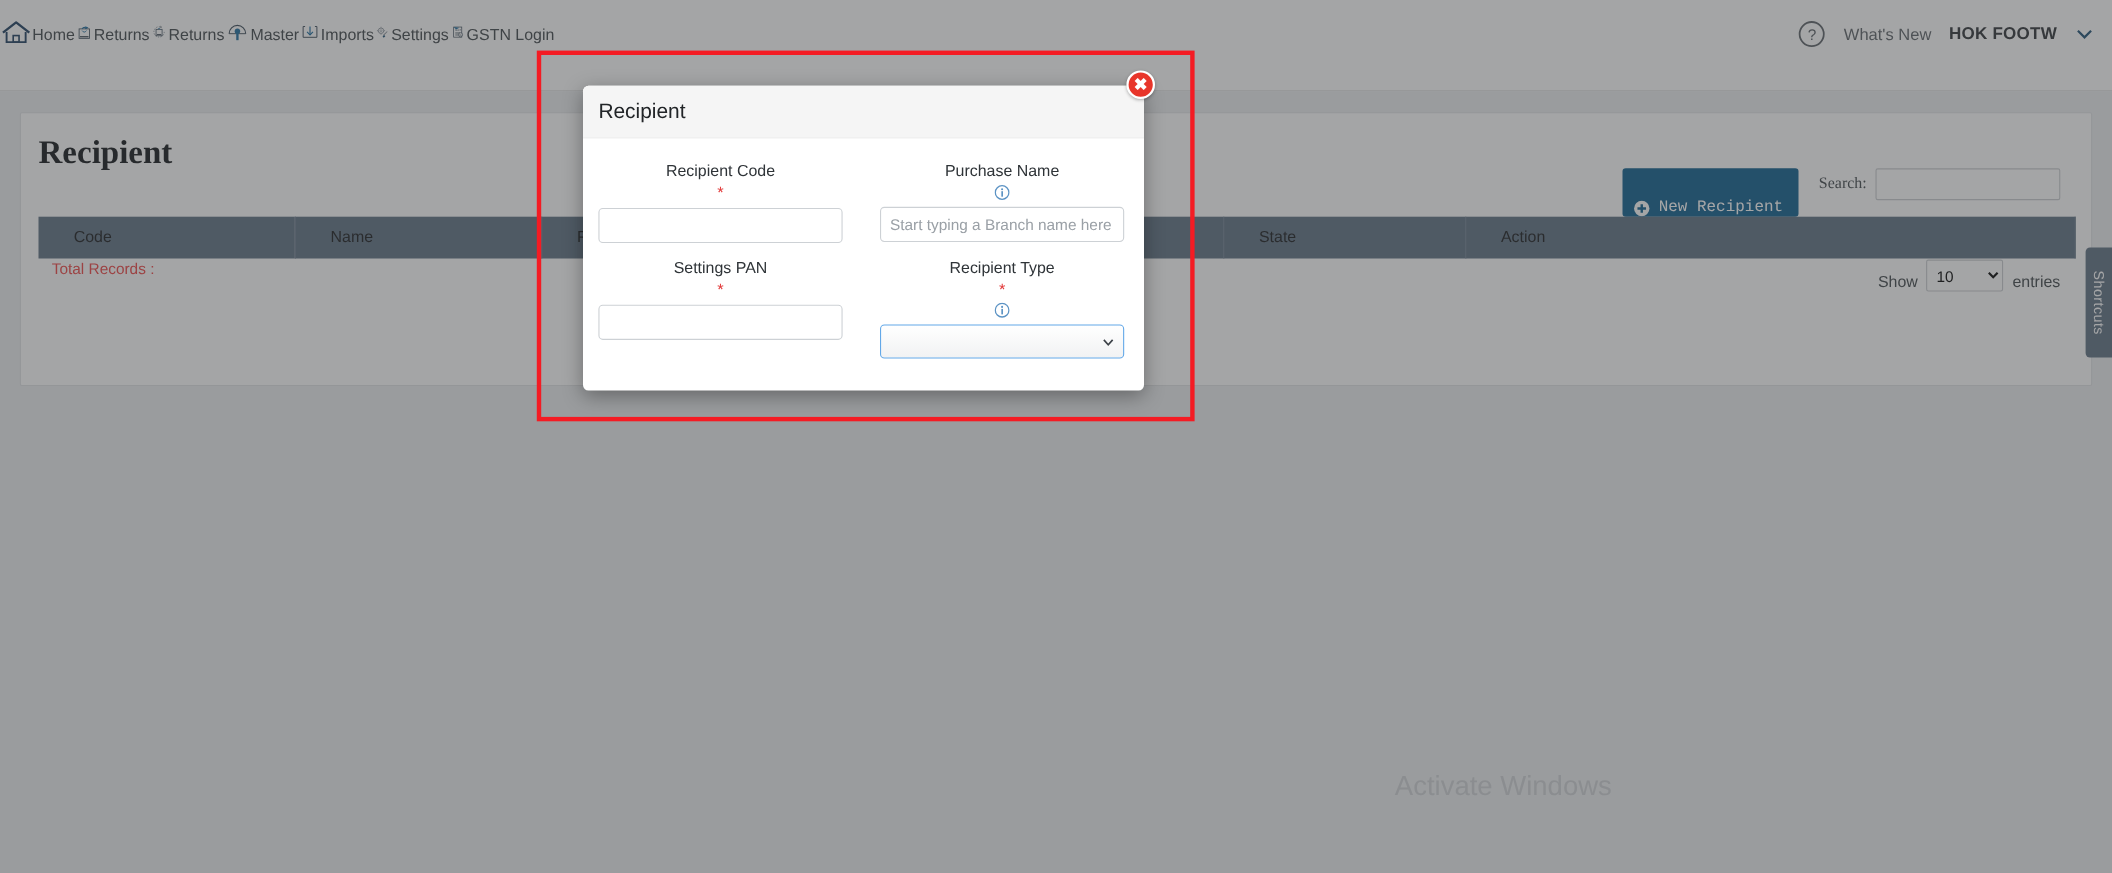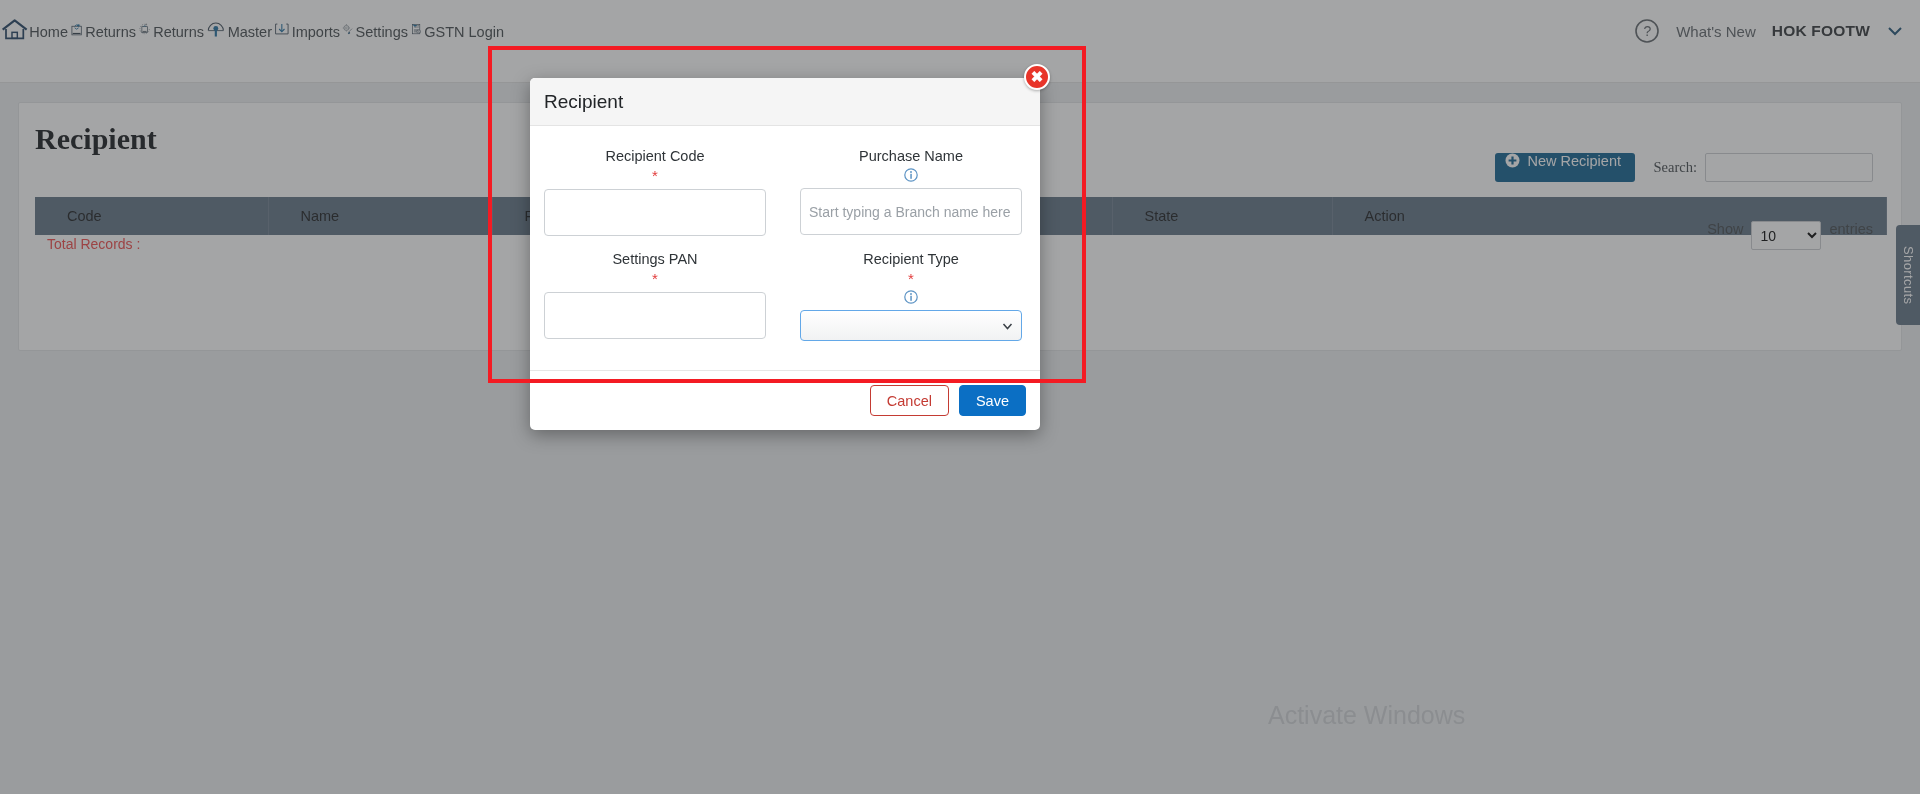--- a/index.html
+++ b/index.html
@@ -59,24 +59,25 @@
     position: absolute; left: 18px; top: 19px; width: 1884px; height: 249px;
     background: #ffffff; border: 1px solid #e0e2e5; border-radius: 2px;
   }
   .page-title {
     position: absolute; left: 16px; top: 19px;
     font-family: "Liberation Serif", serif;
     font-size: 30px; font-weight: bold; color: #111417;
   }
   .btn-new {
     position: absolute; right: 266px; top: 50px;
-    height: 29px; padding: 0 14px 0 10px;
+    height: 44px; padding: 0 14px 0 10px;
     background: #0b5c8c; color: #ffffff; border: none; border-radius: 3px;
-    font-size: 14.5px; display: flex; align-items: flex-start; gap: 8px;
+    font-size: 14.5px; display: flex; align-items: flex-end; gap: 8px;
     cursor: pointer;
+    font-family: Liberation Mono, monospace;
   }
   .plus-icon { width: 15px; height: 15px; display: block; }
   .search-wrap {
     position: absolute; right: 28px; top: 50px;
     display: flex; align-items: center; gap: 8px;
   }
   .search-label { font-size: 14.5px; color: #3f4549; font-family: Liberation Serif, serif; }
   .search-input {
     width: 168px; height: 29px; border: 1px solid #c9ccd0; border-radius: 2px;
     padding: 0 6px; font-size: 14px; background: #fff;
@@ -88,22 +89,22 @@
   }
   table.grid th {
     background: #5d6f81; color: #16181a; font-size: 14.5px; font-weight: normal;
     text-align: left; padding: 11px 32px; border-right: 1px solid #6d7e8f;
   }
   .total-records {
     position: absolute; left: 28px; top: 133px;
     font-size: 14px; color: #ef4444;
   }
   .show-entries {
-    position: absolute; right: 28px; top: 118px;
-    display: flex; align-items: flex-start; gap: 8px;
+    position: absolute; right: 28px; top: 133px;
+    display: flex; align-items: flex-end; gap: 8px;
     font-size: 14.5px; color: #3f4549;
   }
   .entries-select {
     height: 29px; width: 70px; border: 1px solid #c9ccd0; border-radius: 2px;
     font-size: 14px; background: #fff; padding: 0 4px;
   }
 
   
   .shortcuts-tab {
     position: absolute; right: 0; top: 142px;
@@ -154,21 +155,21 @@
   .modal-body { padding: 22px 14px 14px 14px; }
   .form-row { display: flex; gap: 34px; margin-bottom: 15px; }
   .form-field { width: 222px; position: relative; }
   .field-label {
     font-size: 14.5px; color: #2f3438; margin-bottom: 6px;
     display: flex; align-items: center; gap: 4px; flex-direction: column;
   }
   .req { color: #e23c3c; font-size: 15px; line-height: 1; }
   .info-icon { width: 14px; height: 14px; display: block; }
   .txt {
-    width: 100%; height: 47px; border: 1px solid #cdd1d5; border-radius: 4px;
+    width: 100%; height: 32px; border: 1px solid #cdd1d5; border-radius: 4px;
     padding: 0 8px; font-size: 14px; color: #2f3438; background: #fff;
   }
   .txt::placeholder { color: #9aa0a6; }
 
   
   .select-box {
     width: 100%; height: 31px;
     border: 1px solid #63a8e8; border-radius: 4px;
     background: linear-gradient(#ffffff, #f1f2f3);
     position: relative; cursor: pointer;
@@ -412,23 +413,19 @@
           <svg class="select-arrow" viewBox="0 0 13 13">
             <path d="M2.5 4.5 L6.5 9 L10.5 4.5" fill="none" stroke="#3c4248" stroke-width="1.5"></path>
           </svg>
         </div>
 
       </div>
     </div>
 
   </div>
 
-  <div class="modal-footer">
-    <button class="btn btn-cancel">Cancel</button>
-    <button class="btn btn-save">Save</button>
-  </div>
 </div>
 
 <div class="modal-close">
   <span>✖</span>
 </div>
 
 <div class="annotation"></div>
 
 </body></html>

